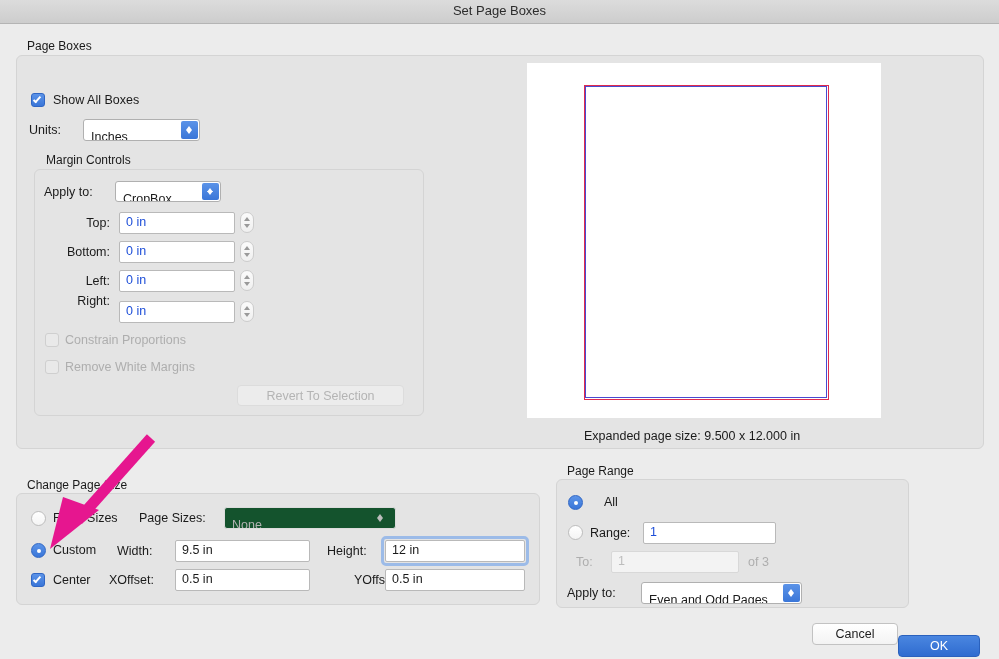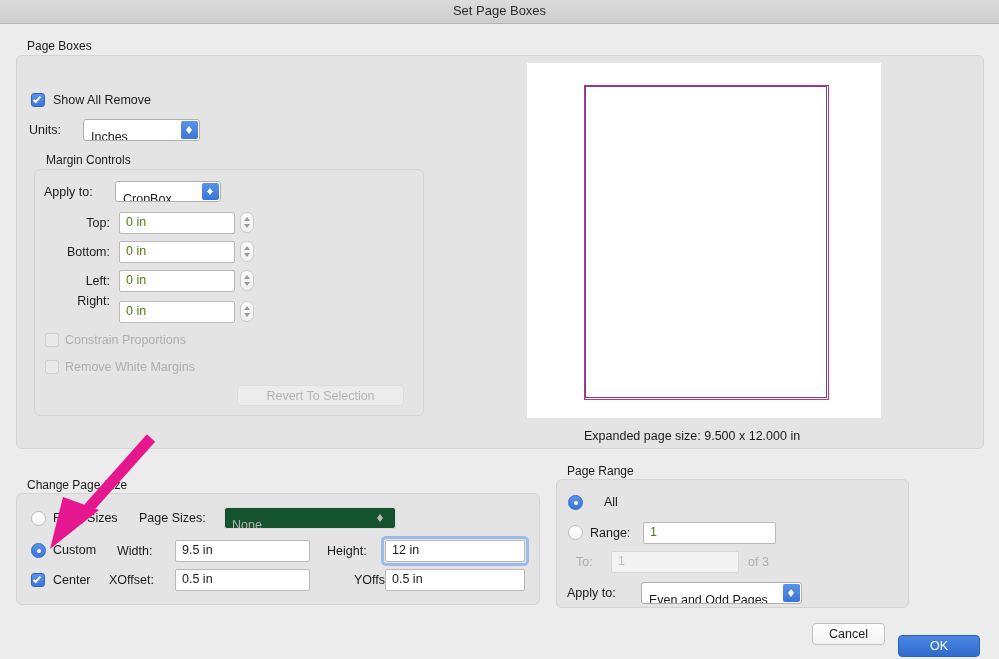--- a/index.html
+++ b/index.html
@@ -67,21 +67,21 @@
   }
 
   
   .field {
     position: absolute; box-sizing: border-box;
     background: #ffffff; border: 1px solid #b9b9b9; border-radius: 2px;
     font-size: 12.5px; color: #1a1a1a;
     padding: 2px 0 0 6px;
     overflow: hidden; white-space: nowrap;
   }
-  .field.ph { color: #4d7c0f; }
+  .field.ph { color: #1d4ed8; }
   .field.dis { background: #f3f3f3; border-color: #d8d8d8; color: #bdbdbd; }
   .focusring {
     position: absolute; box-sizing: border-box;
     border: 3px solid #9cbbe8; border-radius: 5px;
   }
 
   
   .popup {
     position: absolute; box-sizing: border-box;
     background: #ffffff; border: 1px solid #b0b0b0; border-radius: 3px;
@@ -155,21 +155,21 @@
 <div id="root">
 
   <div class="titlebar">
     <div class="title">Set Page Boxes</div>
   </div>
 
   <div class="group-label" style="left:27px; top:39px;">Page Boxes</div>
   <div class="groupbox" style="left:16px; top:55px; width:966px; height:392px;"></div>
 
   <div class="cb on" style="left:31px; top:93px;"></div>
-  <div class="lbl" style="left:53px; top:93px;">Show All Remove</div>
+  <div class="lbl" style="left:53px; top:93px;">Show All Boxes</div>
 
   <div class="lbl" style="left:29px; top:123px;">Units:</div>
   <div class="popup" style="left:83px; top:119px; width:117px; height:22px;">
     <span>Inches</span>
     <span class="knob"></span>
   </div>
 
   <div class="group-label" style="left:46px; top:153px;">Margin Controls</div>
   <div class="groupbox" style="left:34px; top:169px; width:388px; height:245px;"></div>
 
@@ -253,21 +253,21 @@
   <div class="lbl dim" style="left:576px; top:555px;">To:</div>
   <div class="field dis" style="left:611px; top:551px; width:128px; height:22px;">1</div>
   <div class="lbl dim" style="left:748px; top:555px;">of 3</div>
 
   <div class="lbl" style="left:567px; top:586px;">Apply to:</div>
   <div class="popup" style="left:641px; top:582px; width:161px; height:22px;">
     <span>Even and Odd Pages</span>
     <span class="knob"></span>
   </div>
 
-  <div class="btn normal" style="left:812px; top:623px; width:73px; height:22px;">Cancel</div>
+  <div class="btn normal" style="left:812px; top:623px; width:86px; height:22px;">Cancel</div>
   <div class="btn default" style="left:898px; top:623px; width:82px; height:22px;margin-top:12px;">OK</div>
 
   <svg class="arrow" viewBox="0 0 999 659">
     <g id="arrow-g">
       <path id="arrow-shaft" d="M151 438 L 78 520" stroke-width="11" stroke-linecap="butt" fill="none" stroke="#e6168f"></path>
       <path id="arrow-head" d="M50 549 L 99 510 L 63 497 Z" fill="#e6168f"></path>
     </g>
   </svg>
 
 </div>

